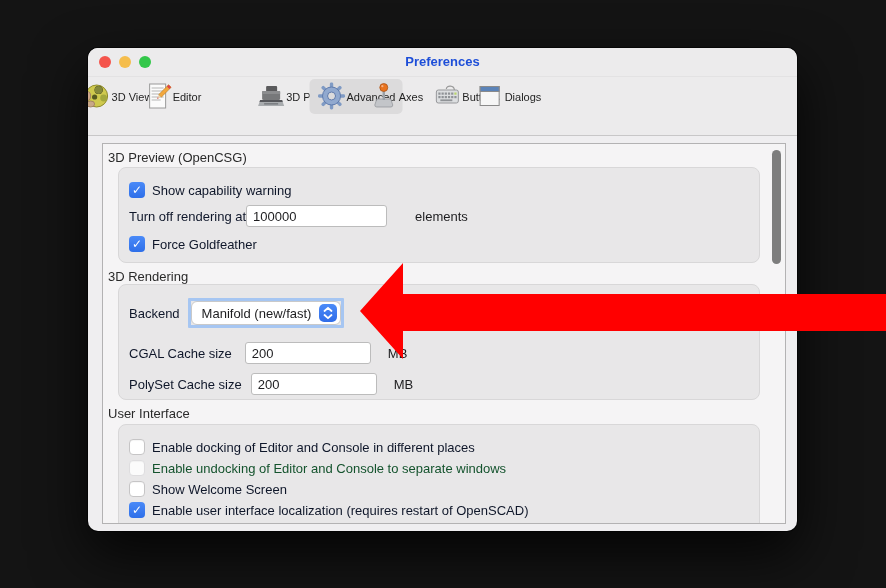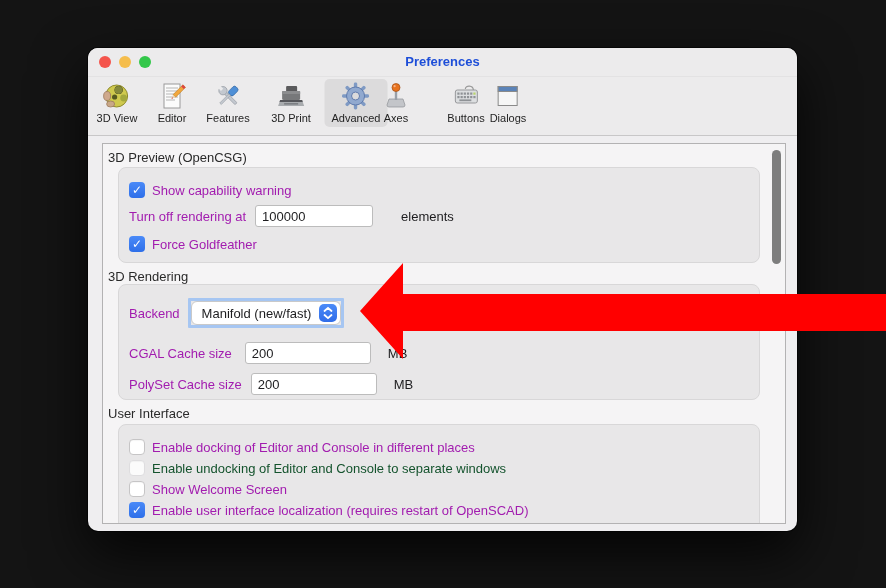--- a/index.html
+++ b/index.html
@@ -25,21 +25,21 @@
   }
   .traffic{position:absolute;top:8px;left:11px;display:flex;gap:8px;}
   .light{width:12px;height:12px;border-radius:50%;}
   
   .toolbar{
     position:relative;height:58px;background:#ecebec;
     border-bottom:1px solid #c8c7c8;
   }
   .tool-item{
     position:absolute;top:2px;transform:translateX(-50%);
-    display:flex;flex-direction:column;align-items:center;
+    display:flex;align-items:center;
     padding:2px 7px 3px;border-radius:5px;cursor:default;
   }
   .tool-item.selected{background:#dcdbdc;}
   .tool-item .ticon{width:30px;height:30px;display:block;}
   .tool-label{font-size:11px;color:#1f1f1f;margin-top:1px;white-space:nowrap;}
   
   .frame{
     position:absolute;left:14px;top:95px;width:684px;height:381px;
     background:#f5f4f5;border:1px solid #b3b2b3;box-sizing:border-box;
     overflow:hidden;
@@ -52,21 +52,21 @@
     position:absolute;left:5px;font-size:13px;color:#2a2a2a;white-space:nowrap;
   }
   .groupbox{
     position:absolute;left:15px;width:642px;
     background:#e8e7e8;border:1px solid #d8d7d8;border-radius:8px;
     box-sizing:border-box;
   }
   .row{
     position:absolute;left:10px;display:flex;align-items:center;white-space:nowrap;
   }
-  .lbl{font-size:13px;color:#a21caf;}
+  .lbl{font-size:13px;color:#0f172a;}
   .lbl.disabled{color:#14532d;}
   
   .checkbox{
     width:16px;height:16px;border-radius:4px;box-sizing:border-box;
     background:#ffffff;border:1px solid #c6c5c6;
     display:inline-flex;align-items:center;justify-content:center;
     margin-right:7px;flex:0 0 auto;
     box-shadow:inset 0 1px 1px rgba(0,0,0,.04);
   }
   .checkbox.checked{
@@ -142,34 +142,20 @@
         <g transform="rotate(45 20 12)">
           <rect x="18.4" y="2" width="3.6" height="14" fill="#f2a73d" stroke="#b97b1e" stroke-width=".6"></rect>
           <polygon points="18.4,16 22,16 20.2,20" fill="#e8d3b2"></polygon>
           <polygon points="19.5,18.4 20.9,18.4 20.2,20" fill="#c33"></polygon>
           <rect x="18.4" y="2" width="3.6" height="2.4" fill="#d44"></rect>
         </g>
       </svg>
       <span class="tool-label">Editor</span>
     </div>
 
-    <div class="tool-item" style="left:140px">
-      <svg class="ticon" viewBox="0 0 30 30">
-        <g transform="rotate(-45 15 15)">
-          <rect x="13.6" y="9" width="2.8" height="17" rx="1" fill="#c3c8cf" stroke="#8e949c" stroke-width=".6"></rect>
-          <circle cx="15" cy="7.5" r="4.2" fill="#c3c8cf" stroke="#8e949c" stroke-width=".6"></circle>
-          <rect x="13.4" y="2.2" width="3.2" height="4" fill="#ecebec"></rect>
-        </g>
-        <g transform="rotate(45 15 15)">
-          <rect x="11.8" y="3" width="6.4" height="10" rx="2.4" fill="#4f8fd6" stroke="#2d5f9a" stroke-width=".6"></rect>
-          <rect x="13.9" y="13" width="2.2" height="13" fill="#c3c8cf" stroke="#8e949c" stroke-width=".5"></rect>
-        </g>
-      </svg>
-      <span class="tool-label">Features</span>
-    </div>
 
     <div class="tool-item" style="left:203px">
       <svg class="ticon" viewBox="0 0 30 30">
         <rect x="10" y="5" width="11" height="6" rx="1" fill="#5a5a5c"></rect>
         <rect x="6" y="10" width="18" height="9" rx="1.5" fill="#77787a"></rect>
         <rect x="6" y="10" width="18" height="3" fill="#8b8c8e"></rect>
         <polygon points="4,19 26,19 28,25 2,25" fill="#a8abae"></polygon>
         <polygon points="4,19 26,19 26.6,21 3.4,21" fill="#55565a"></polygon>
         <rect x="8" y="22" width="14" height="1.6" fill="#7c7f83"></rect>
       </svg>
@@ -241,21 +227,21 @@
     <div class="section-title" style="top:6px">3D Preview (OpenCSG)</div>
     <div class="groupbox" style="top:23px;height:96px">
       <div class="row" style="top:14px">
         <span class="checkbox checked">
           <span class="check">✓</span>
         </span>
         <span class="lbl">Show capability warning</span>
       </div>
       <div class="row" style="top:37px">
         <span class="lbl">Turn off rendering at</span>
-        <input class="text-field" style="width: 118px; margin-left: 9px;" value="100000">
+        <input class="text-field" style="width: 141px; margin-left: 0;" value="100000">
         <span class="suffix" style="margin-left:28px">elements</span>
       </div>
       <div class="row" style="top:68px">
         <span class="checkbox checked">
           <span class="check">✓</span>
         </span>
         <span class="lbl">Force Goldfeather</span>
       </div>
     </div>
 

